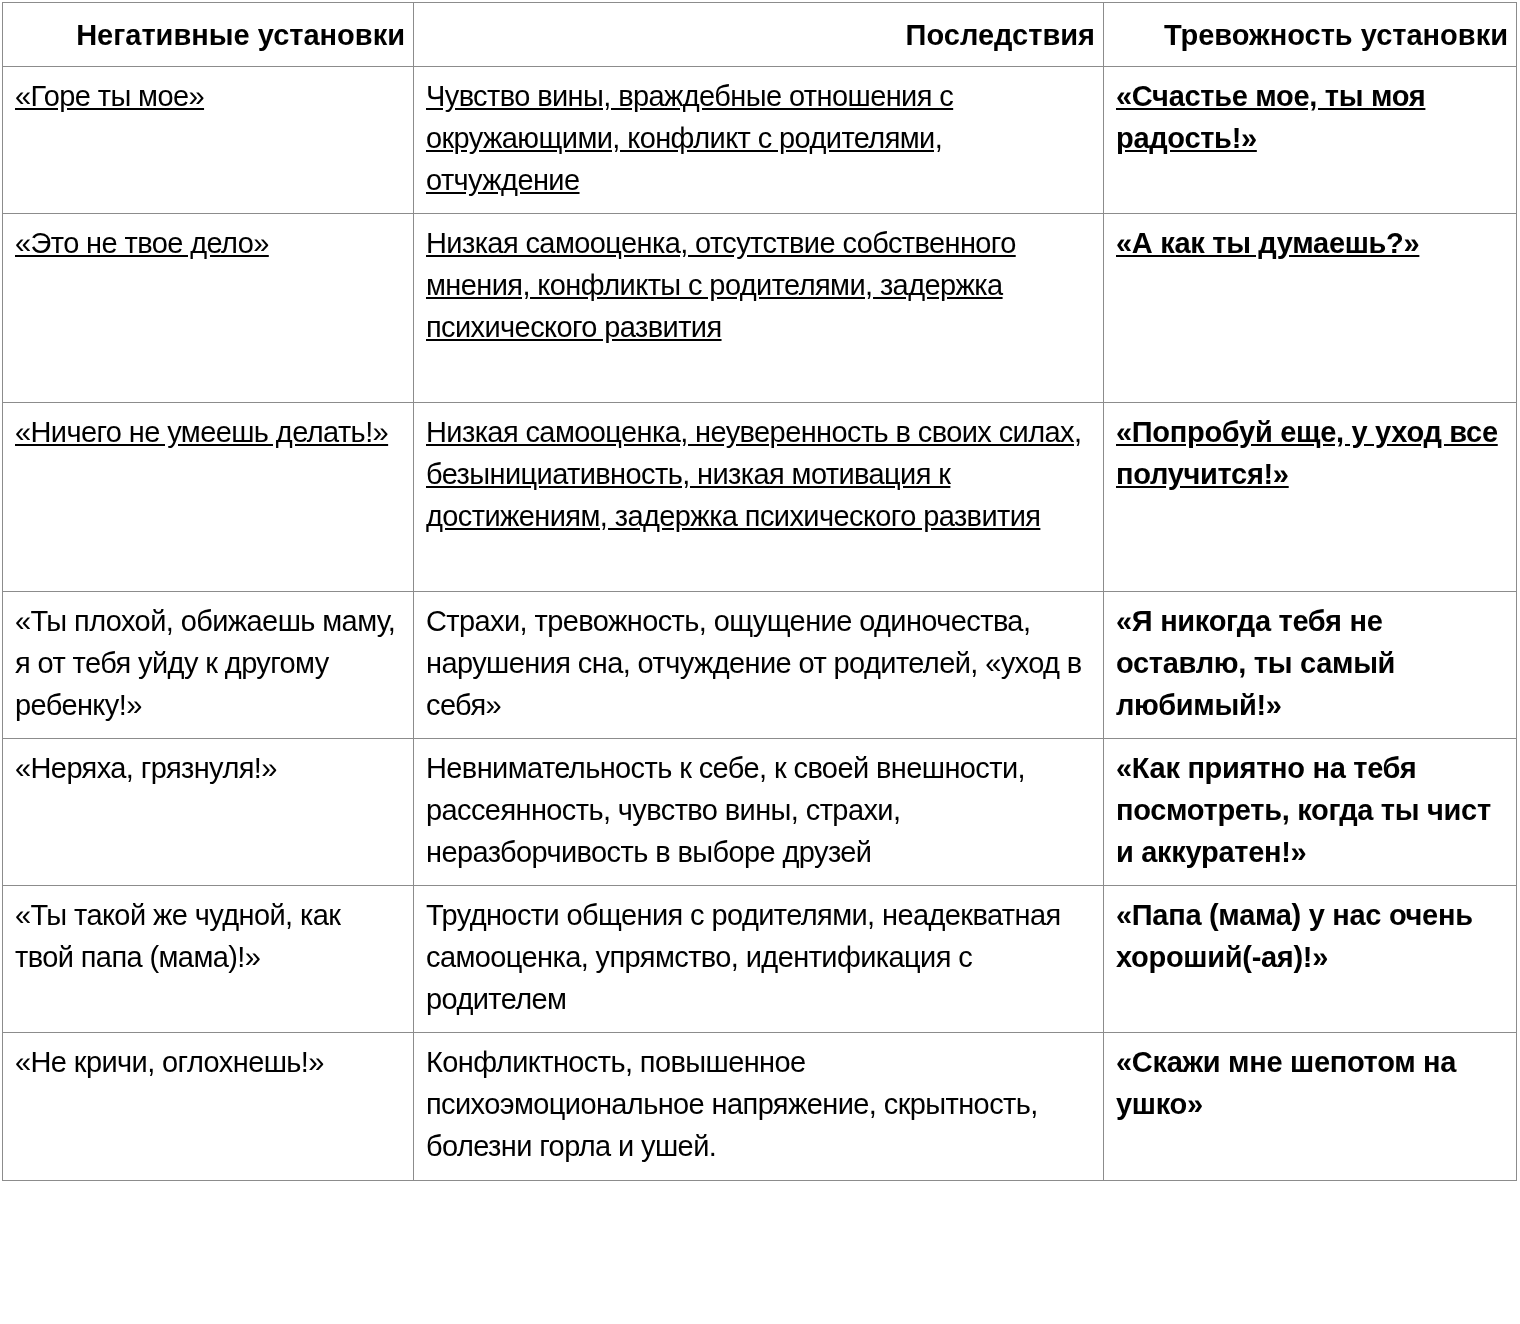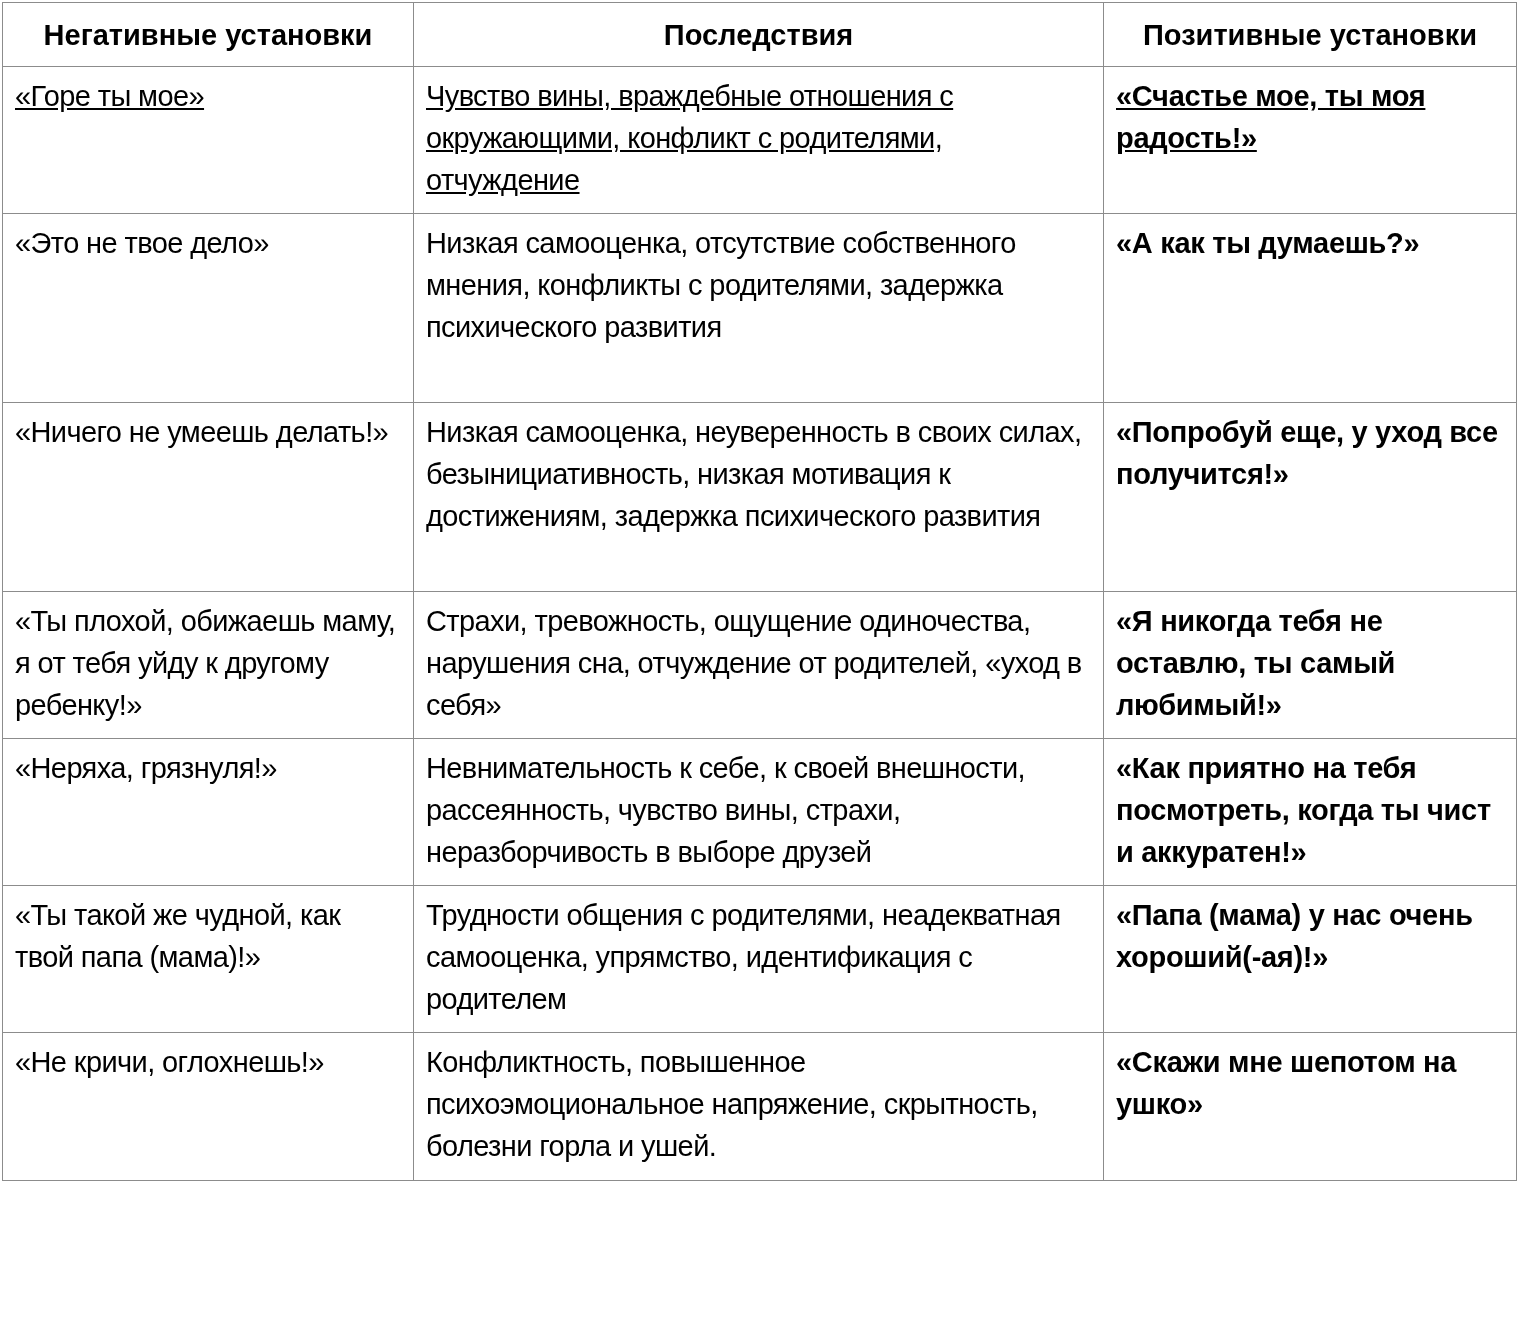--- a/index.html
+++ b/index.html
@@ -1,48 +1,48 @@
 <!DOCTYPE html>
 <html><head>
 <meta charset="utf-8">
 <style>
   html, body { margin: 0; padding: 0; background: #ffffff; }
   body { width: 1520px; height: 1324px; overflow: hidden; font-family: "Liberation Sans", "DejaVu Sans", sans-serif; color: #000; }
   table { border-collapse: collapse; position: absolute; left: 2px; top: 2px; table-layout: fixed; }
   td, th { border: 1.5px solid #8c8c8c; vertical-align: top; text-align: left; padding: 0 12px; font-size: 29px; line-height: 42px; }
-  th { font-weight: bold; text-align: center; vertical-align: middle; height: 63px; padding: 0 8px; }
+  th { font-weight: bold; text-align: right; vertical-align: middle; height: 63px; padding: 0 8px; }
   td.neg { padding-top: 8px; letter-spacing: -0.6px; }
   td.cons { padding-top: 8px; letter-spacing: -0.6px; }
   td.pos { padding-top: 8px; font-weight: bold; letter-spacing: -0.3px; }
   col.c1 { width: 411px; }
   col.c2 { width: 690px; }
   col.c3 { width: 413px; }
   tr.r1 td { height: 138px; text-decoration: underline; }
-  tr.r2 td { height: 180px; }
+  tr.r2 td { height: 180px; text-decoration: underline; }
   tr.r3 td { height: 138px; }
-  tr.r4 td { height: 180px; }
+  tr.r4 td { height: 180px; text-decoration: underline; }
   tr.r5 td { height: 138px; }
   tr.r6 td { height: 138px; }
   tr.r7 td { height: 138px; }
   tr.r8 td { height: 139px; }
 </style>
 </head>
 <body>
 
 <table>
   <colgroup>
       <col class="c1">
       <col class="c2">
       <col class="c3">
     </colgroup>
   <thead>
     <tr>
       <th>Негативные установки</th>
       <th>Последствия</th>
-      <th>Позитивные установки</th>
+      <th>Тревожность установки</th>
     </tr>
   </thead>
   <tbody>
     <tr class="r1">
       <td class="neg">«Горе ты мое»</td>
       <td class="cons">Чувство вины, враждебные отношения с окружающими, конфликт с родителями, отчуждение</td>
       <td class="pos">«Счастье мое, ты моя радость!»</td>
     </tr>
     <tr class="r2">
       <td class="neg">«Это не твое дело»</td>

